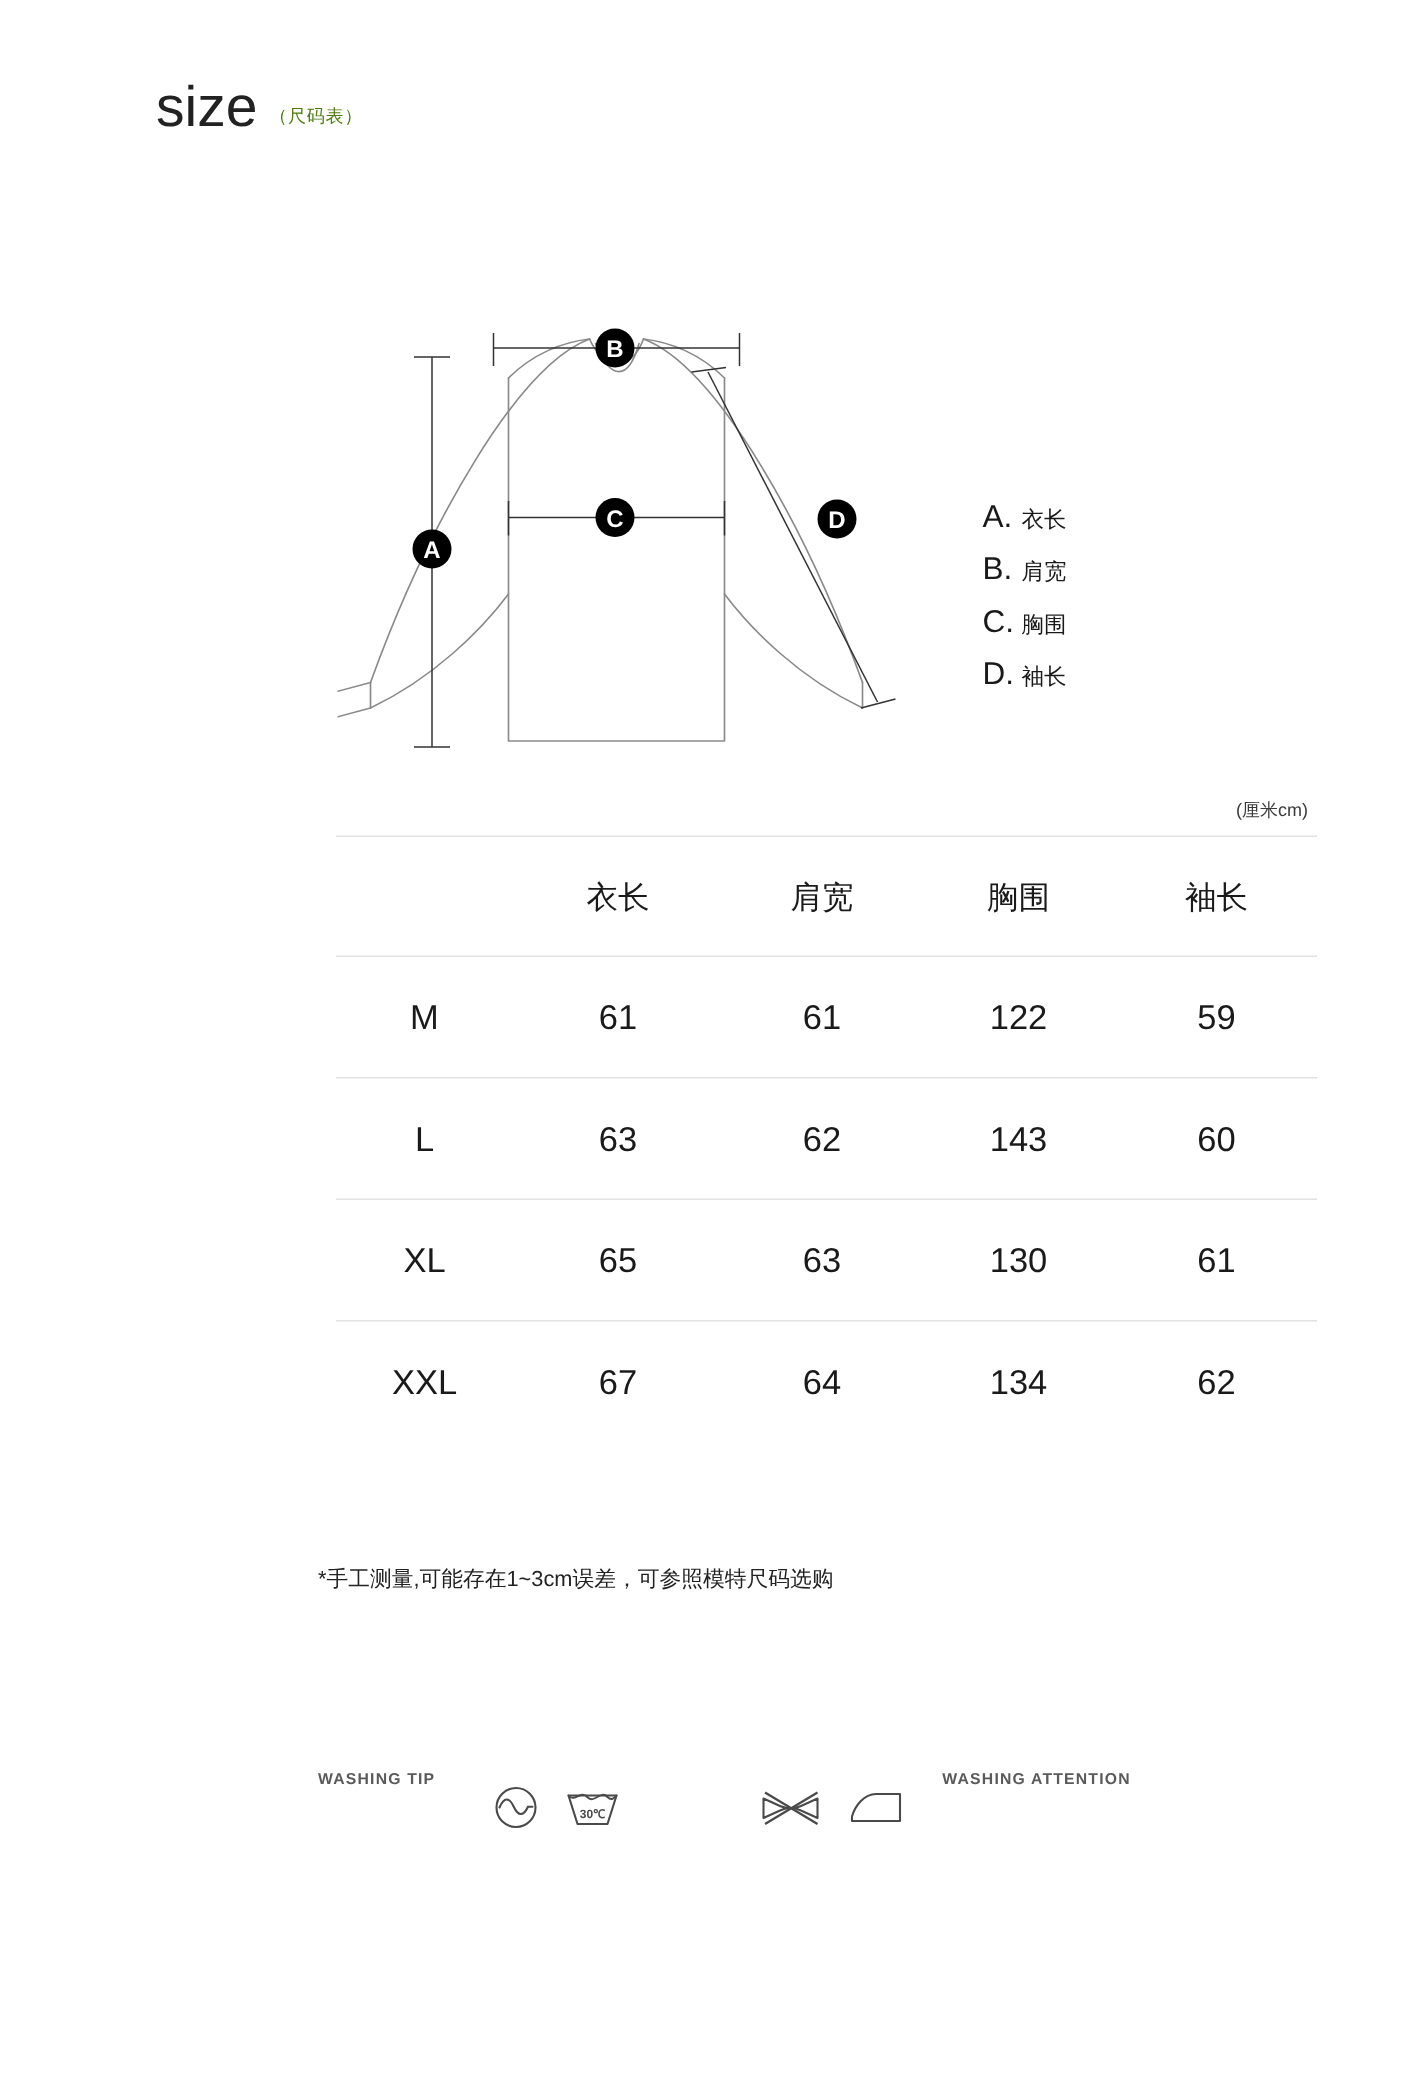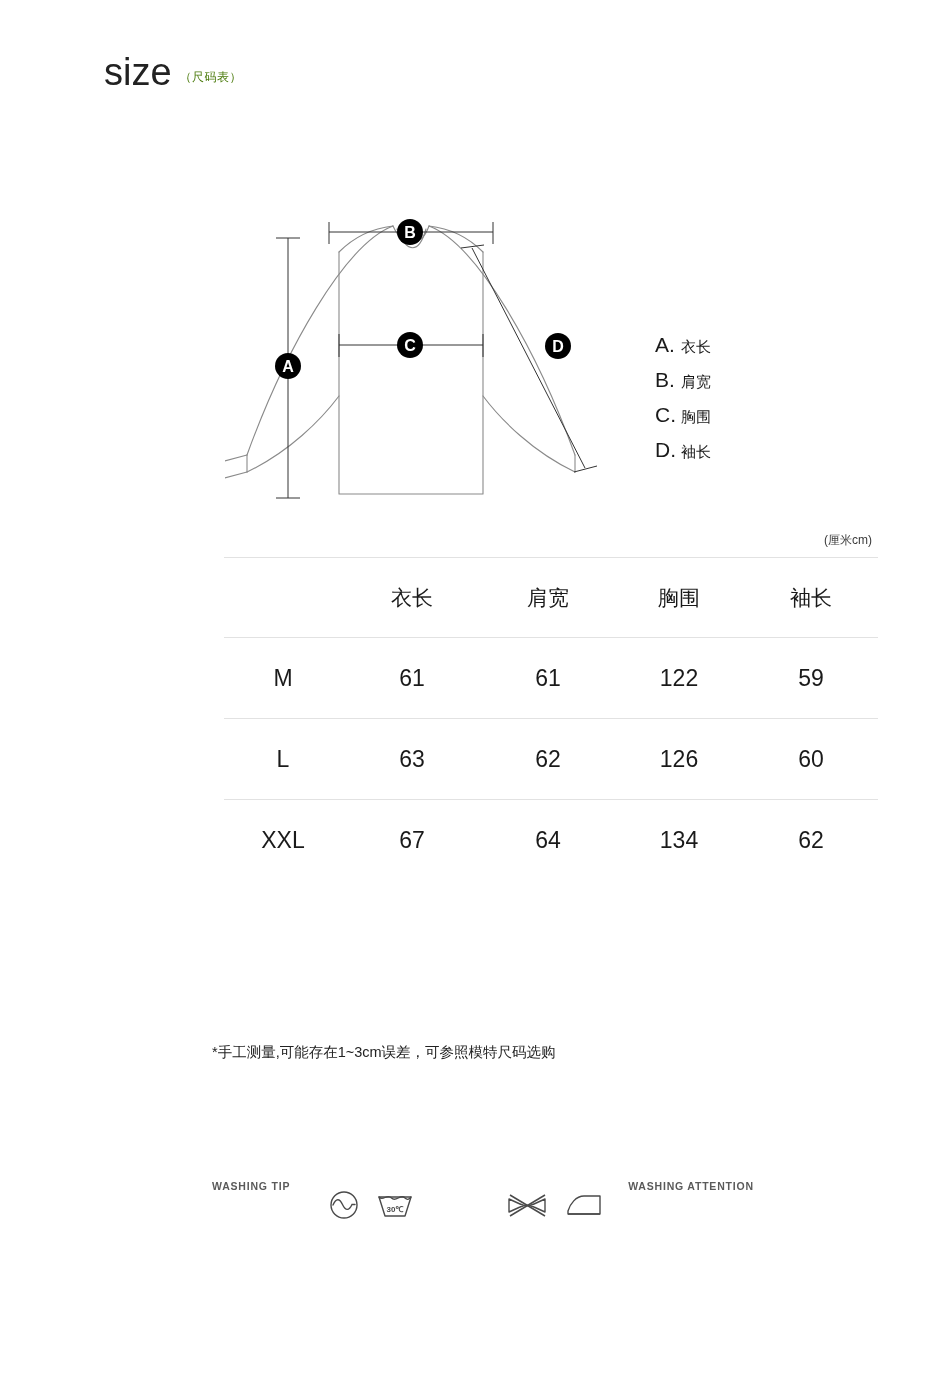--- a/index.html
+++ b/index.html
@@ -285,22 +285,29 @@
         <td>M</td>
         <td>61</td>
         <td>61</td>
         <td>122</td>
         <td>59</td>
       </tr>
       <tr>
         <td>L</td>
         <td>63</td>
         <td>62</td>
-        <td>126</td>
+        <td>143</td>
         <td>60</td>
+      </tr>
+      <tr>
+        <td>XL</td>
+        <td>65</td>
+        <td>63</td>
+        <td>130</td>
+        <td>61</td>
       </tr>
       <tr>
         <td>XXL</td>
         <td>67</td>
         <td>64</td>
         <td>134</td>
         <td>62</td>
       </tr>
     </tbody>
   </table>

